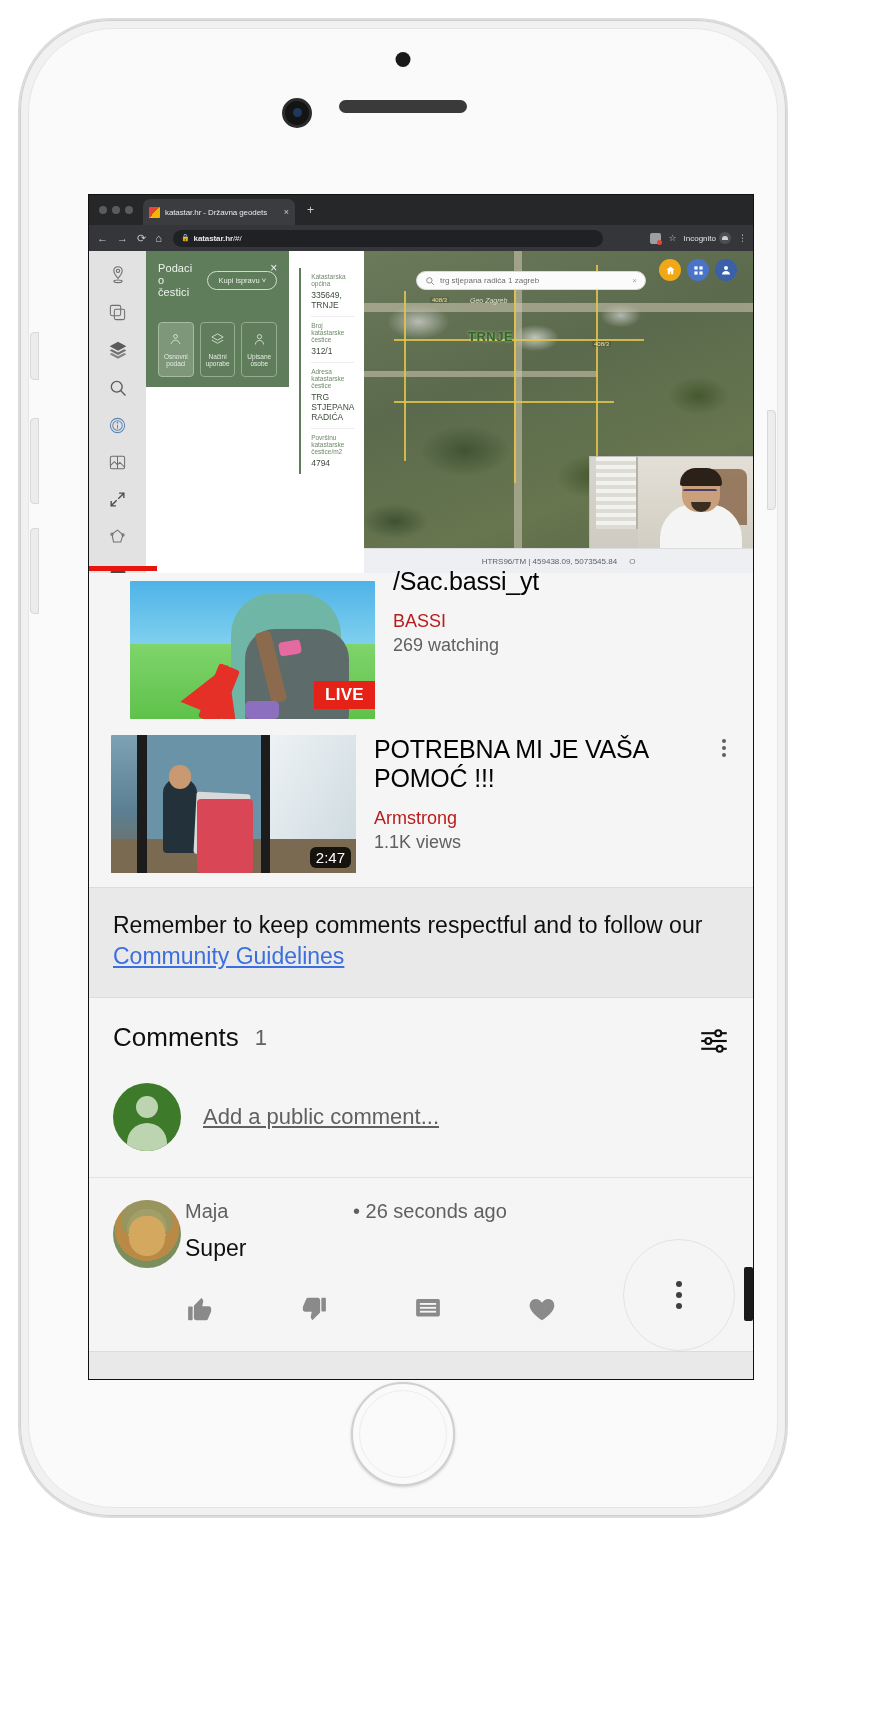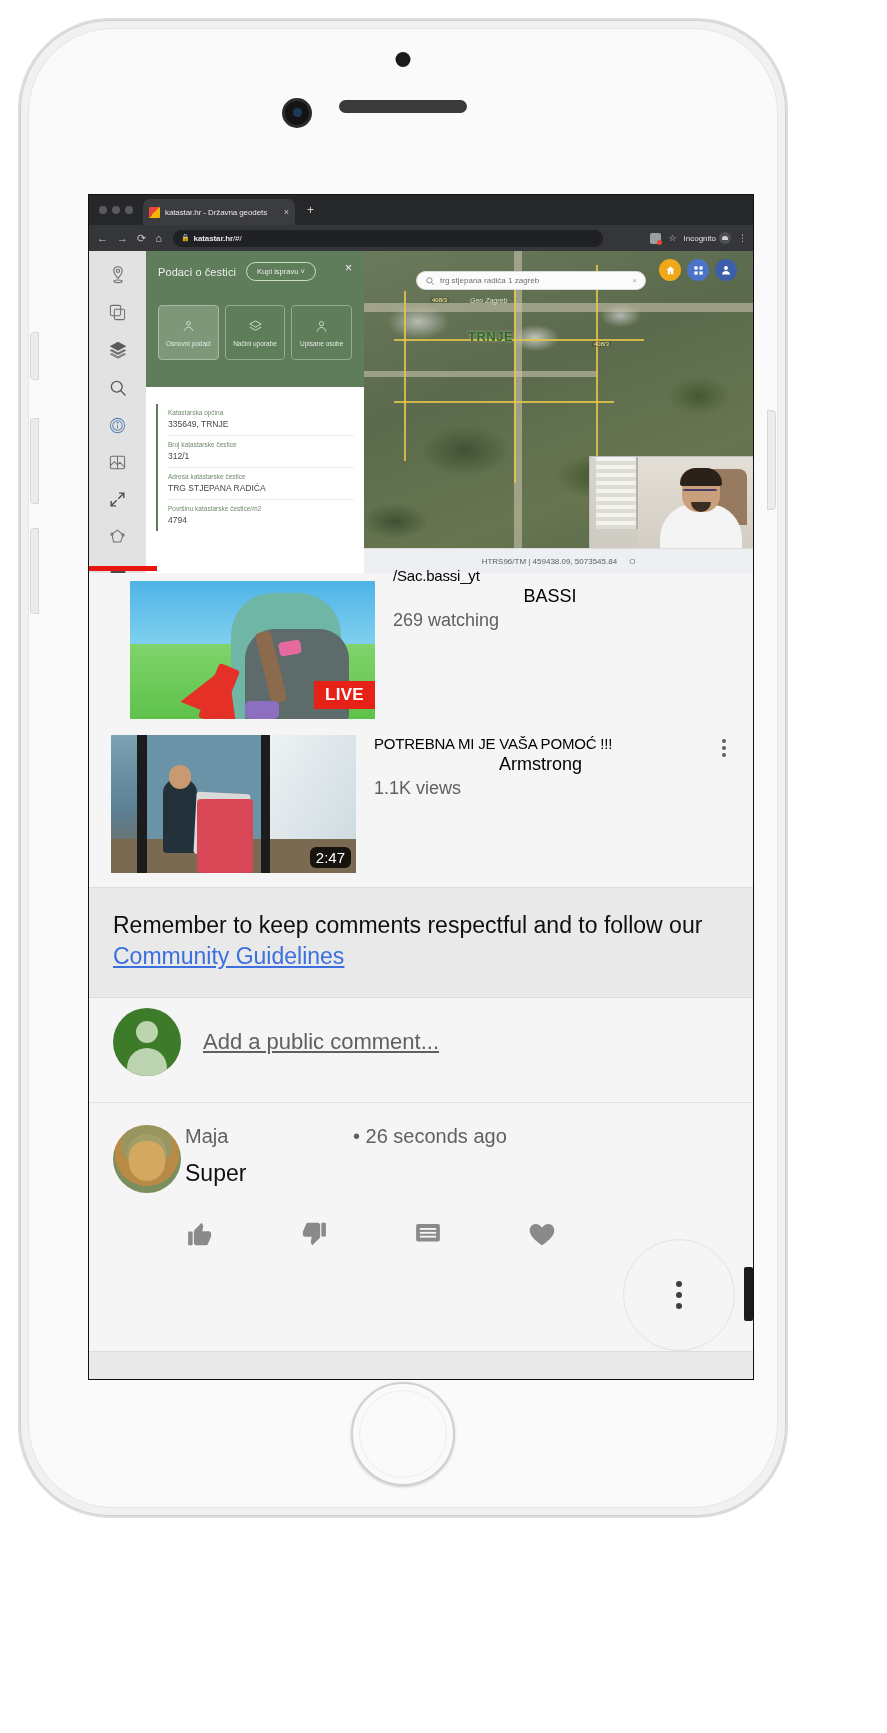--- a/index.html
+++ b/index.html
@@ -143,21 +143,21 @@
     width: 57px; flex: 0 0 57px; background: #e2e2e2;
     display: flex; flex-direction: column; align-items: center;
     padding-top: 14px; gap: 18px; position: relative;
   }
   .kat-tool-ico { width: 22px; height: 22px; display:flex; align-items:center; justify-content:center; }
   .kat-tool-ico svg { display:block; }
   #print-underline {
     position: absolute; left: -10px; bottom: 2px; width: 78px; height: 5px; background: #e8150f;
   }
 
-  #kat-panel { width: 218px; flex: 0 0 218px; background: #fff; display: flex; flex-direction: column; }
+  #kat-panel { width: 218px; flex: 0 0 218px; background: #fff; display: flex; flex-direction: row; }
   #kat-panel-head { background: #5f7d5b; padding: 11px 12px 0 12px; height: 136px; position: relative; }
   #kat-panel-title { color: #eef2ed; font-size: 11px; letter-spacing: .1px; }
   #kat-head-row { display: flex; align-items: center; gap: 10px; }
   #kat-buy-btn {
     border: 1px solid #cfdcca; border-radius: 14px; padding: 4px 10px;
     color: #e9efe7; font-size: 7.5px; white-space: nowrap;
   }
   #kat-close {
     position: absolute; right: 12px; top: 11px; color: #eef2ed; font-size: 12px; line-height: 1;
   }
@@ -350,24 +350,24 @@
     background: #d94757; border-radius: 4px;
   }
   #dur-badge {
     position: absolute; right: 5px; bottom: 5px;
     background: rgba(0,0,0,.82); color: #fff; font-size: 15px;
     padding: 2px 6px; border-radius: 6px; font-weight: 500;
   }
 
   .vmeta { flex: 1; min-width: 0; position: relative; padding-right: 26px; }
   .vtitle {
-    font-size: 15px; color: #030303; line-height: 1.16; letter-spacing: -.2px;
+    font-size: 25px; color: #030303; line-height: 1.16; letter-spacing: -.2px;
   }
   .vtitle.clipped { margin-top: -14px; }
-  .vchannel { font-size: 18px; color: #000000; margin-top: 2px; text-align: center; }
+  .vchannel { font-size: 18px; color: #b91c1c; margin-top: 15px; }
   .vviews   { font-size: 18px; color: #606060; margin-top: 3px; }
   .vmenu {
     position: absolute; right: -2px; top: 4px;
     width: 22px; display: flex; flex-direction: column; align-items: center; gap: 3px;
   }
   .vmenu i { width: 4px; height: 4px; border-radius: 50%; background: #606060; display: block; }
 
   
   #guidelines {
     background: #e9e9e9; padding: 22px 24px 26px 24px;
@@ -735,20 +735,34 @@
         </div>
       </div>
     </div>
 
     <div id="guidelines">
       <div id="guidelines-text"><span>Remember to keep comments respectful and to follow our </span><a id="guidelines-link" href="#">Community Guidelines</a></div>
     </div>
 
     <div id="comments">
 
+      <div id="comments-head">
+        <span id="comments-label">Comments</span>
+        <span id="comments-count">1</span>
+        <span id="comments-sort">
+          <svg width="34" height="34" viewBox="0 0 24 24" fill="none" stroke="#0f0f0f" stroke-width="1.5">
+            <line x1="3" y1="6.5" x2="21" y2="6.5"></line>
+              <circle cx="15" cy="6.5" r="2.1" fill="#f5f5f5"></circle>
+            <line x1="3" y1="12" x2="21" y2="12"></line>
+              <circle cx="8" cy="12" r="2.1" fill="#f5f5f5"></circle>
+            <line x1="3" y1="17.5" x2="21" y2="17.5"></line>
+              <circle cx="16" cy="17.5" r="2.1" fill="#f5f5f5"></circle>
+          </svg>
+        </span>
+      </div>
 
       <div id="add-comment-row">
         <div id="add-comment-avatar"></div>
         <span id="add-comment-placeholder">Add a public comment...</span>
       </div>
 
       <div id="comment-item">
         <div id="comment-avatar"></div>
         <div id="comment-body">
           <div id="comment-meta">

